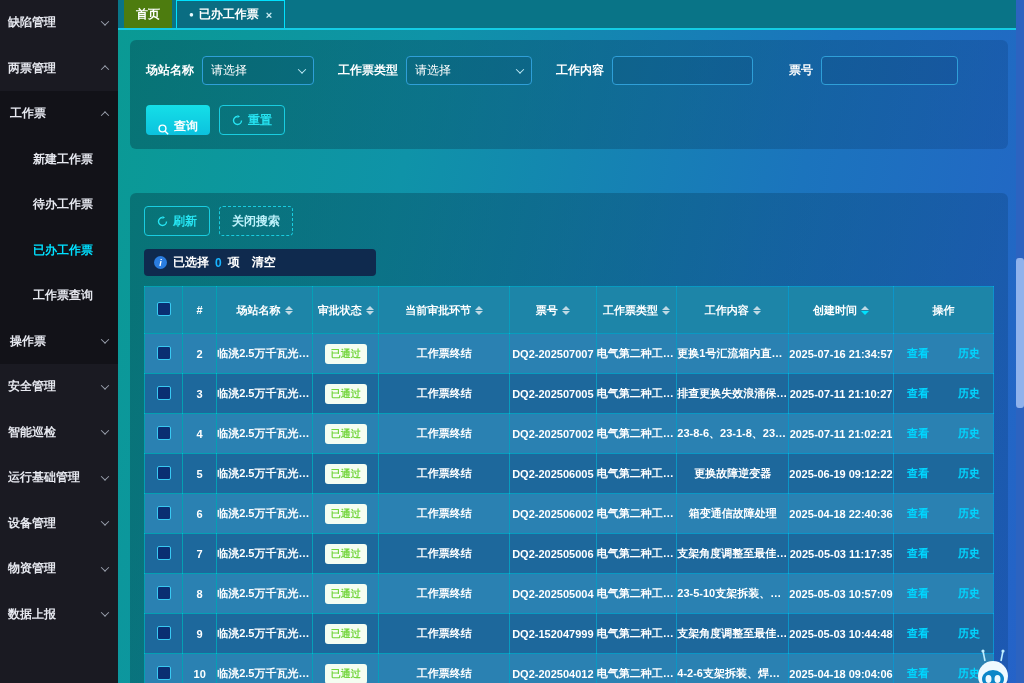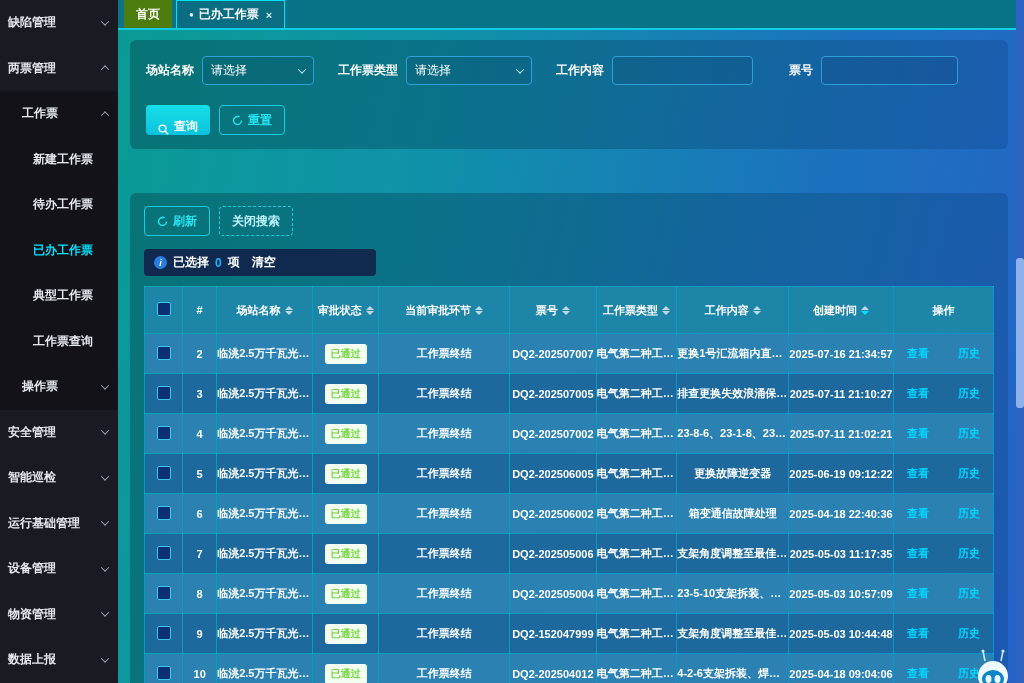--- a/index.html
+++ b/index.html
@@ -3,21 +3,21 @@
 <meta charset="utf-8">
 <style>
   * { box-sizing: border-box; margin: 0; padding: 0; }
   html,body { width:1024px; height:683px; overflow:hidden; }
   body { font-family:"Liberation Sans","DejaVu Sans",sans-serif; display:flex; background:#0a8f9a; }
 
   
   .sidebar { width:118px; flex-shrink:0; background:#1a1a22; color:#e7e9f0; font-size:12px; display:flex; flex-direction:column; }
   .side-item { height:45.5px; display:flex; align-items:center; justify-content:space-between; padding-right:10px; cursor:pointer; font-weight:bold; }
   .side-item.lv1 { padding-left:8px; }
-  .side-item.lv2 { padding-left:22px; background:#121218; }
+  .side-item.lv2 { padding-left:10px; background:#121218; }
   .side-item.lv3 { padding-left:33px; background:#121218; }
   .side-item.active { color:#00e0ff; }
   .chev { width:6px; height:6px; border-right:1.4px solid #9aa0ad; border-bottom:1.4px solid #9aa0ad; display:inline-block; flex-shrink:0; }
   .chev.down { transform:rotate(45deg) translate(-1px,-1px); }
   .chev.up { transform:rotate(-135deg) translate(-1px,-1px); }
   .chev.none { visibility:hidden; }
 
   
   .main { flex:1; display:flex; flex-direction:column; position:relative; min-width:0; }
 
@@ -100,24 +100,20 @@
     <div class="side-item lv3">
       <span>新建工作票</span>
       <span class="chev none"></span>
     </div>
     <div class="side-item lv3">
       <span>待办工作票</span>
       <span class="chev none"></span>
     </div>
     <div class="side-item lv3 active">
       <span>已办工作票</span>
-      <span class="chev none"></span>
-    </div>
-    <div class="side-item lv3">
-      <span>典型工作票</span>
       <span class="chev none"></span>
     </div>
     <div class="side-item lv3">
       <span>工作票查询</span>
       <span class="chev none"></span>
     </div>
     <div class="side-item lv2">
       <span>操作票</span>
       <span class="chev down"></span>
     </div>

